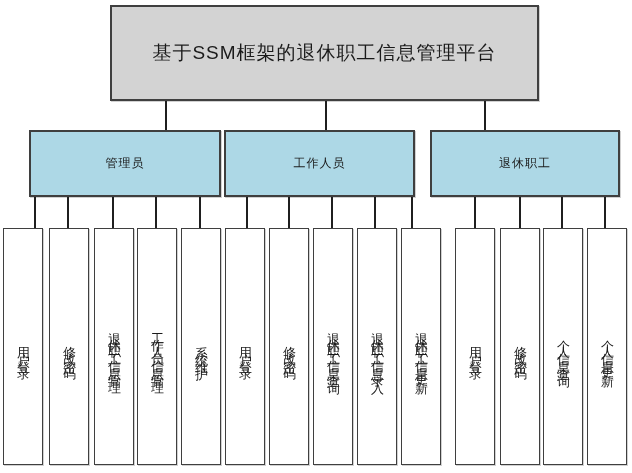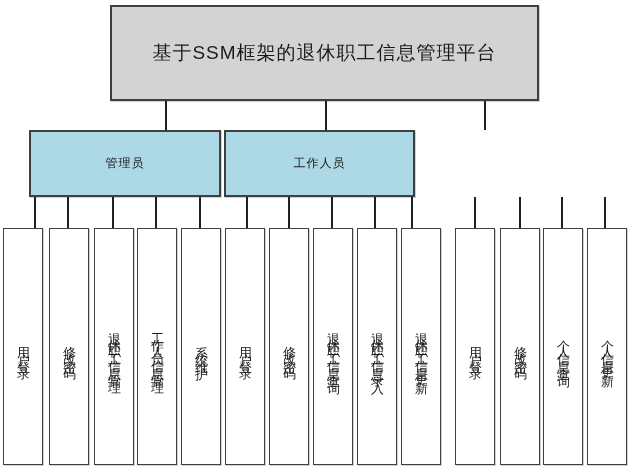--- a/index.html
+++ b/index.html
@@ -74,20 +74,23 @@
   <div class="vline lvl1" style="left:165px"></div>
   <div class="vline lvl1" style="left:325px"></div>
   <div class="vline lvl1" style="left:484px"></div>
 
   <div class="box branch branch-a">
     <span>管理员</span>
   </div>
   <div class="box branch branch-b">
     <span>工作人员</span>
   </div>
+  <div class="box branch branch-c">
+    <span>退休职工</span>
+  </div>
 
   <div class="vline lvl2" style="left:34px"></div>
   <div class="vline lvl2" style="left:67px"></div>
   <div class="vline lvl2" style="left:112px"></div>
   <div class="vline lvl2" style="left:155px"></div>
   <div class="vline lvl2" style="left:199px"></div>
   <div class="vline lvl2" style="left:246px"></div>
   <div class="vline lvl2" style="left:288px"></div>
   <div class="vline lvl2" style="left:331px"></div>
   <div class="vline lvl2" style="left:374px"></div>

